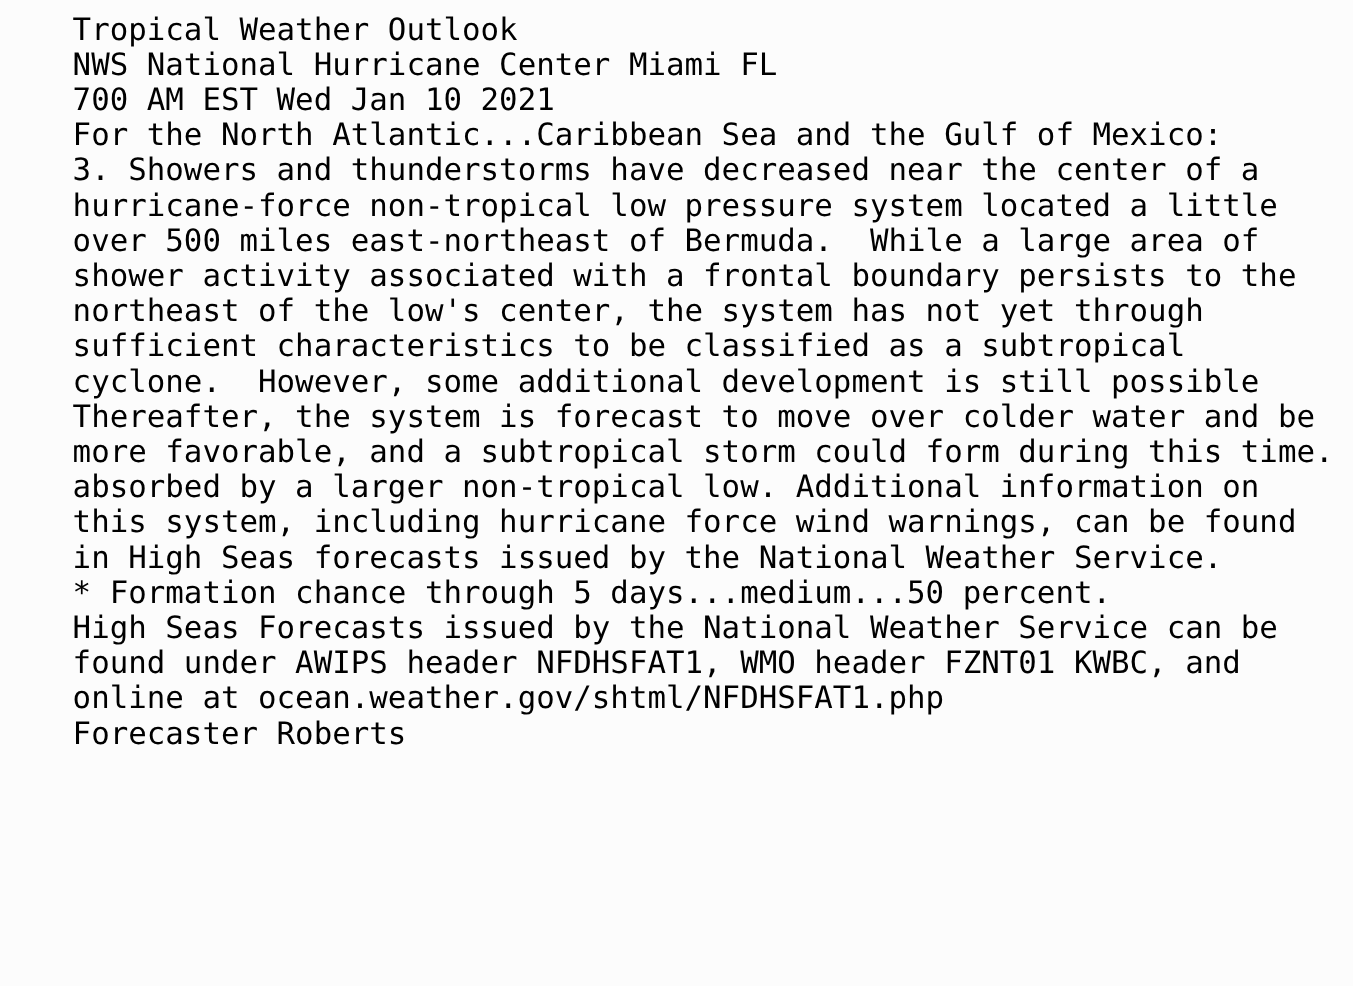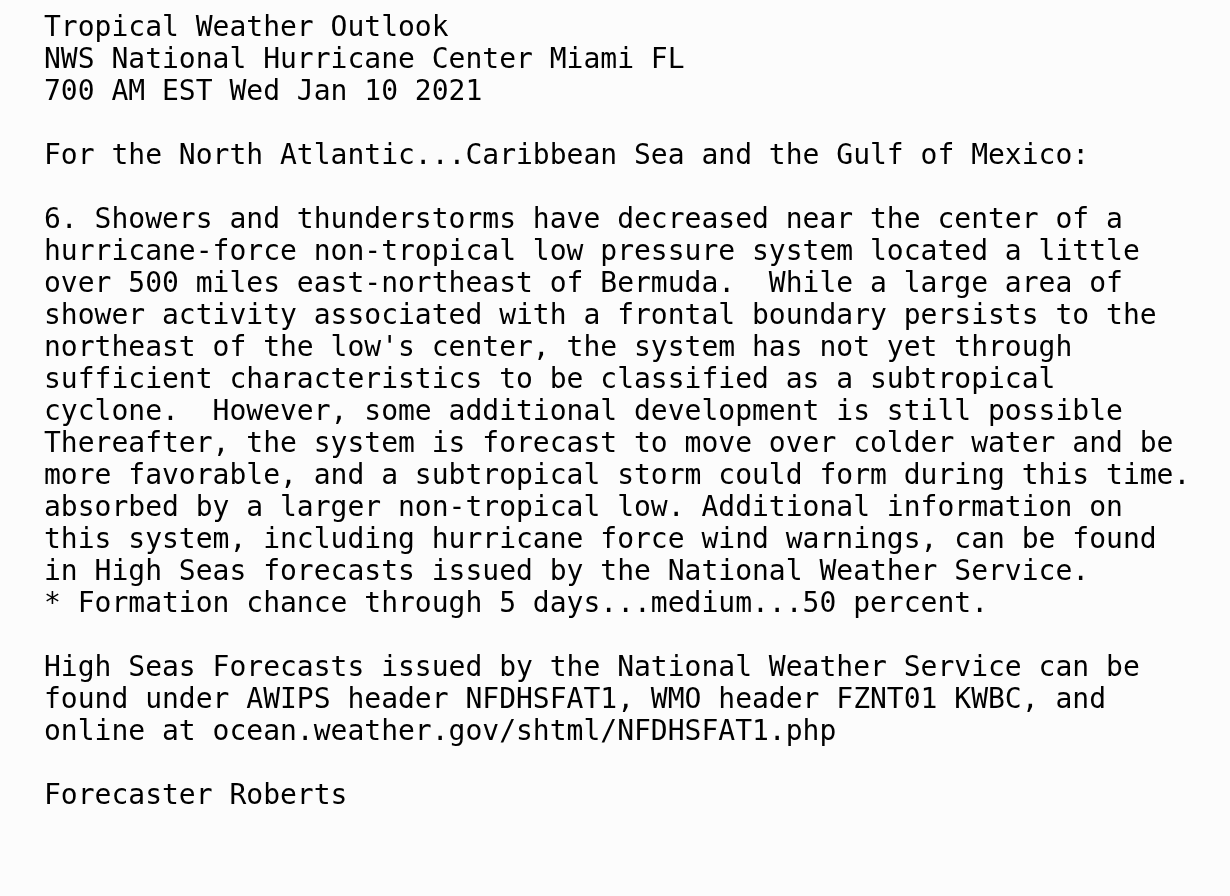--- a/index.html
+++ b/index.html
@@ -12,24 +12,23 @@
     height: 896px;
     background: #fcfcfc;
     color: #000000;
     font-family: "DejaVu Sans Mono", "Liberation Mono", monospace;
     font-size: 28px;
     line-height: 32px;
     overflow: hidden;
     box-sizing: border-box;
   }
   .doc {
-    padding: 11px 10px 0 44px;
+    padding: 11px 10px 0 66px;
   }
   .block + .block {
-    margin-top: 32px; 
   }
   .line {
     height: 32px;
     white-space: pre; 
   }
 </style>
 </head>
 <body>
 
 <div class="doc">
@@ -38,21 +37,21 @@
     <div class="line">Tropical Weather Outlook</div>
     <div class="line">NWS National Hurricane Center Miami FL</div>
     <div class="line">700 AM EST Wed Jan 10 2021</div>
   </div>
 
   <div class="block">
     <div class="line">For the North Atlantic...Caribbean Sea and the Gulf of Mexico:</div>
   </div>
 
   <div class="block">
-    <div class="line">6. Showers and thunderstorms have decreased near the center of a</div>
+    <div class="line">3. Showers and thunderstorms have decreased near the center of a</div>
     <div class="line">hurricane-force non-tropical low pressure system located a little</div>
     <div class="line">over 500 miles east-northeast of Bermuda.  While a large area of</div>
     <div class="line">shower activity associated with a frontal boundary persists to the</div>
     <div class="line">northeast of the low's center, the system has not yet through</div>
     <div class="line">sufficient characteristics to be classified as a subtropical</div>
     <div class="line">cyclone.  However, some additional development is still possible</div>
     <div class="line">Thereafter, the system is forecast to move over colder water and be</div>
     <div class="line">more favorable, and a subtropical storm could form during this time.</div>
     <div class="line">absorbed by a larger non-tropical low. Additional information on</div>
     <div class="line">this system, including hurricane force wind warnings, can be found</div>

